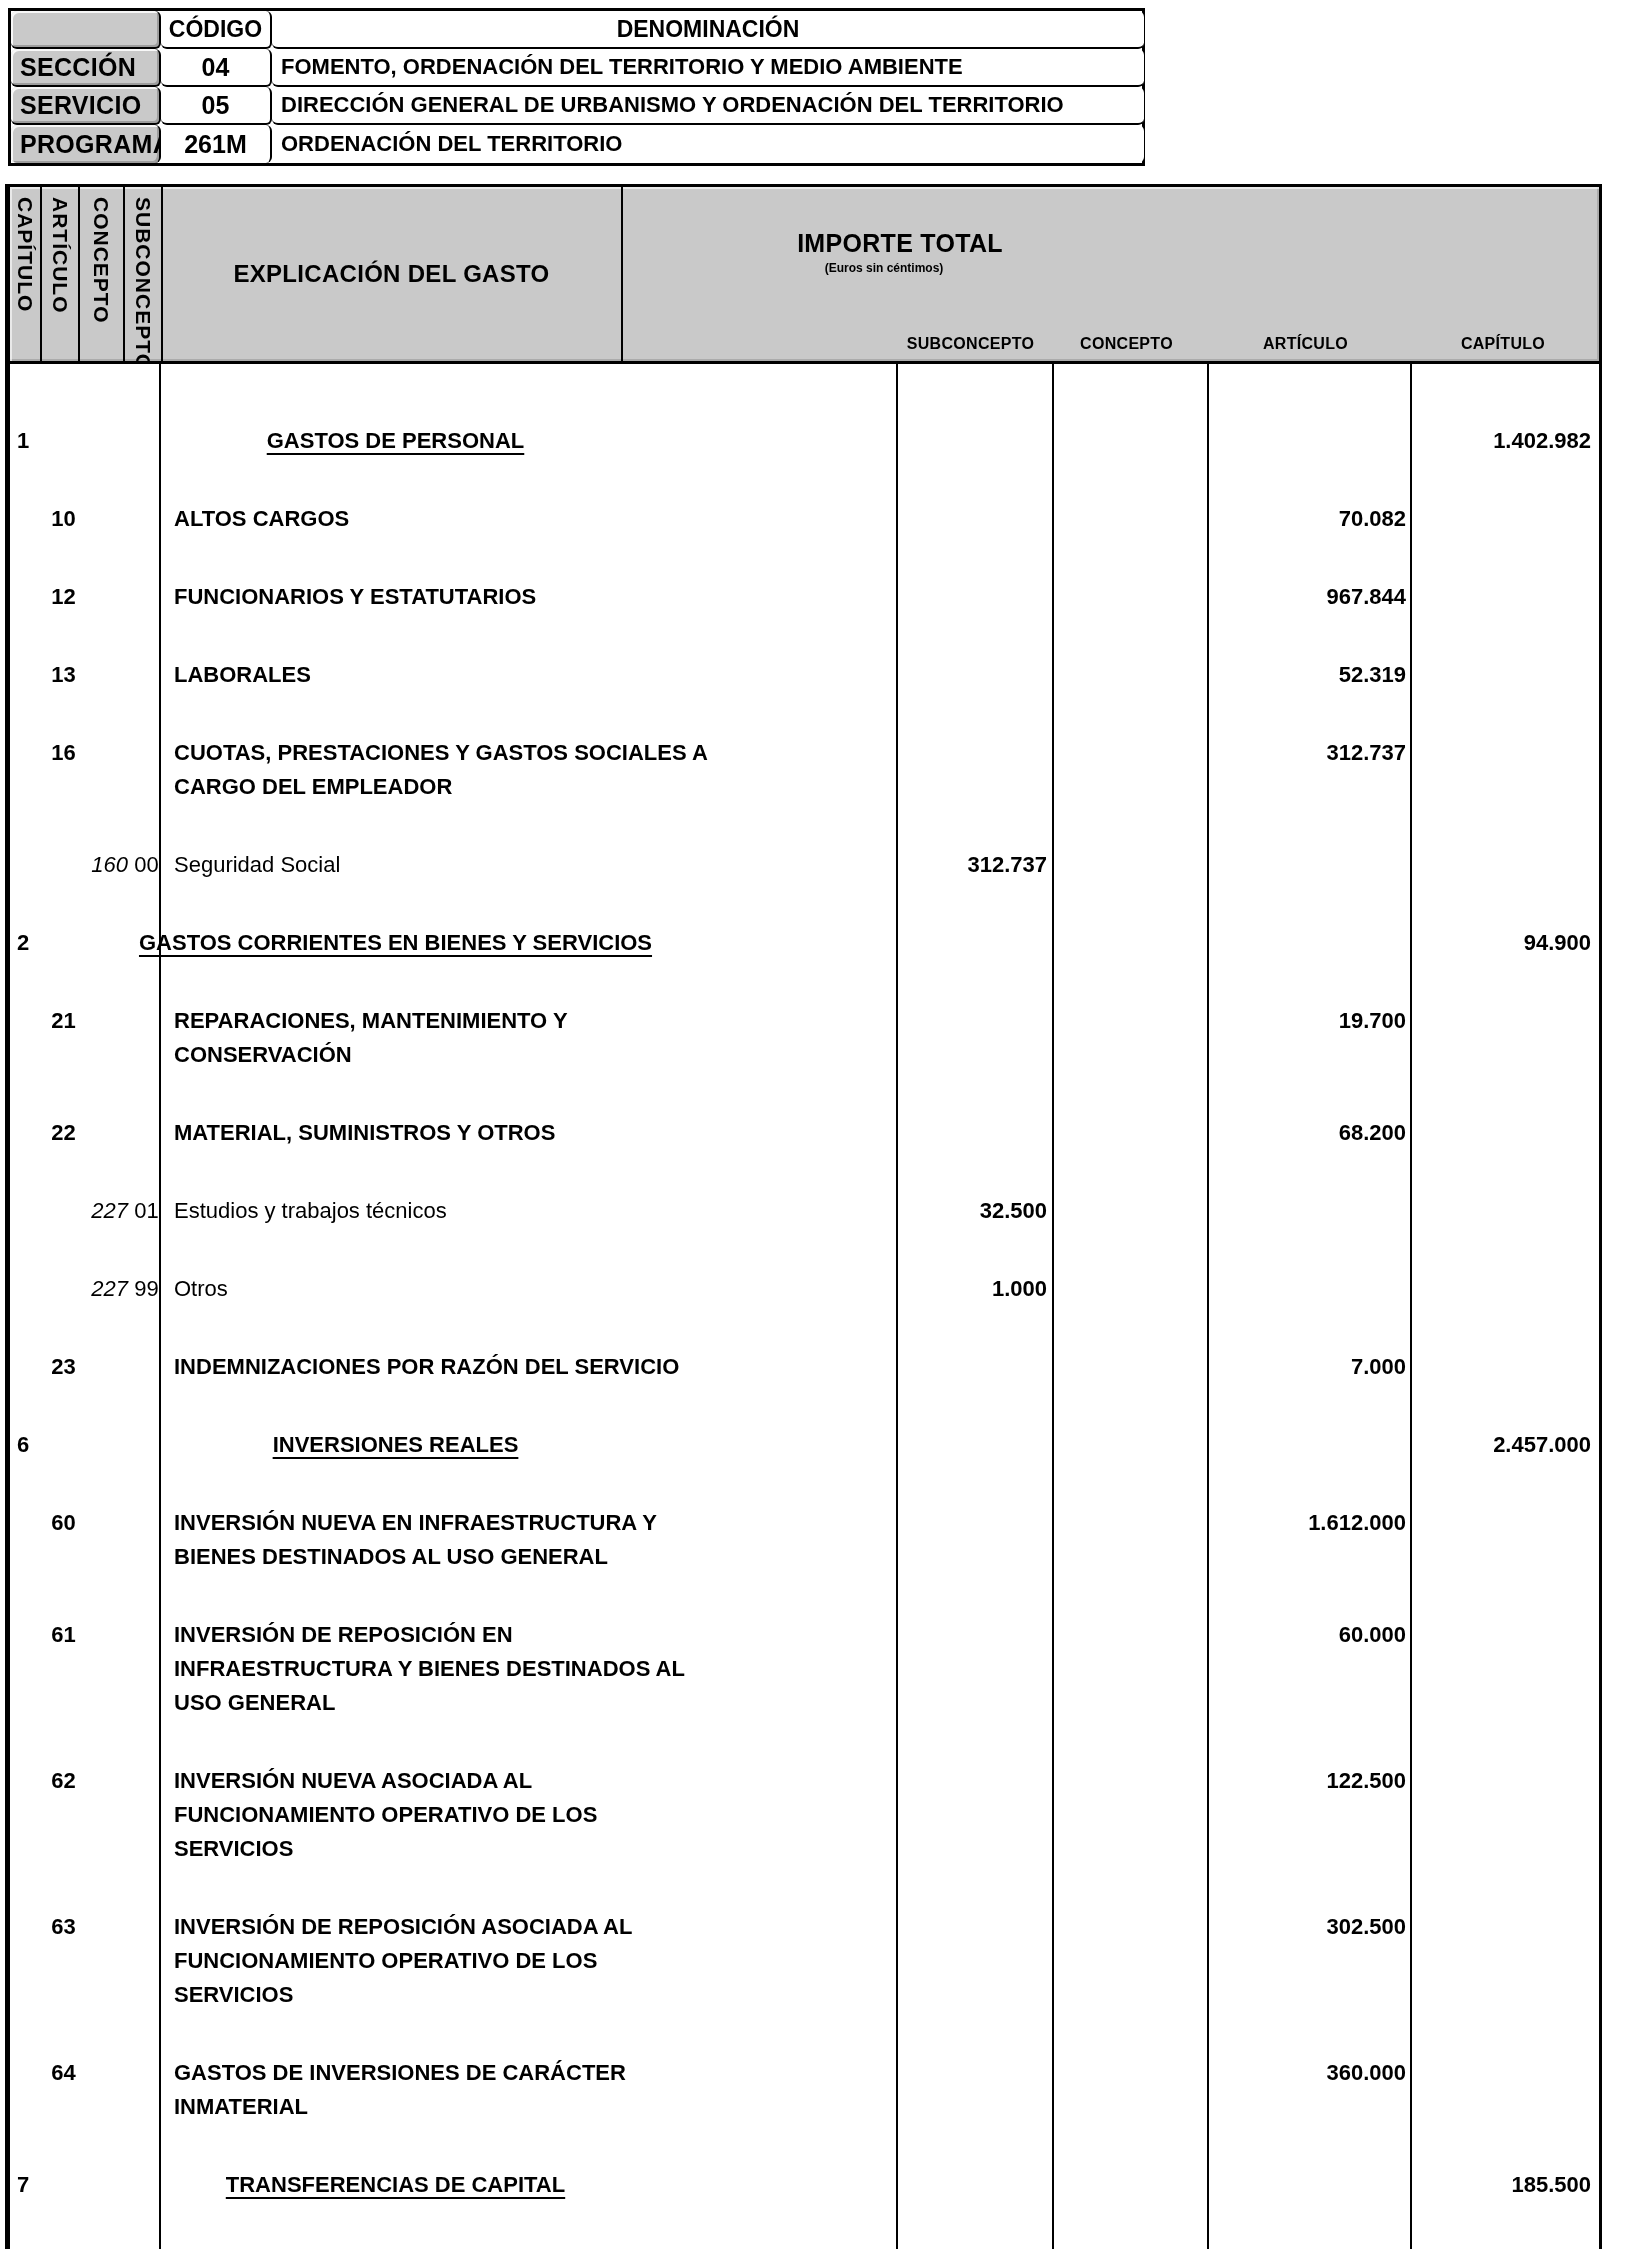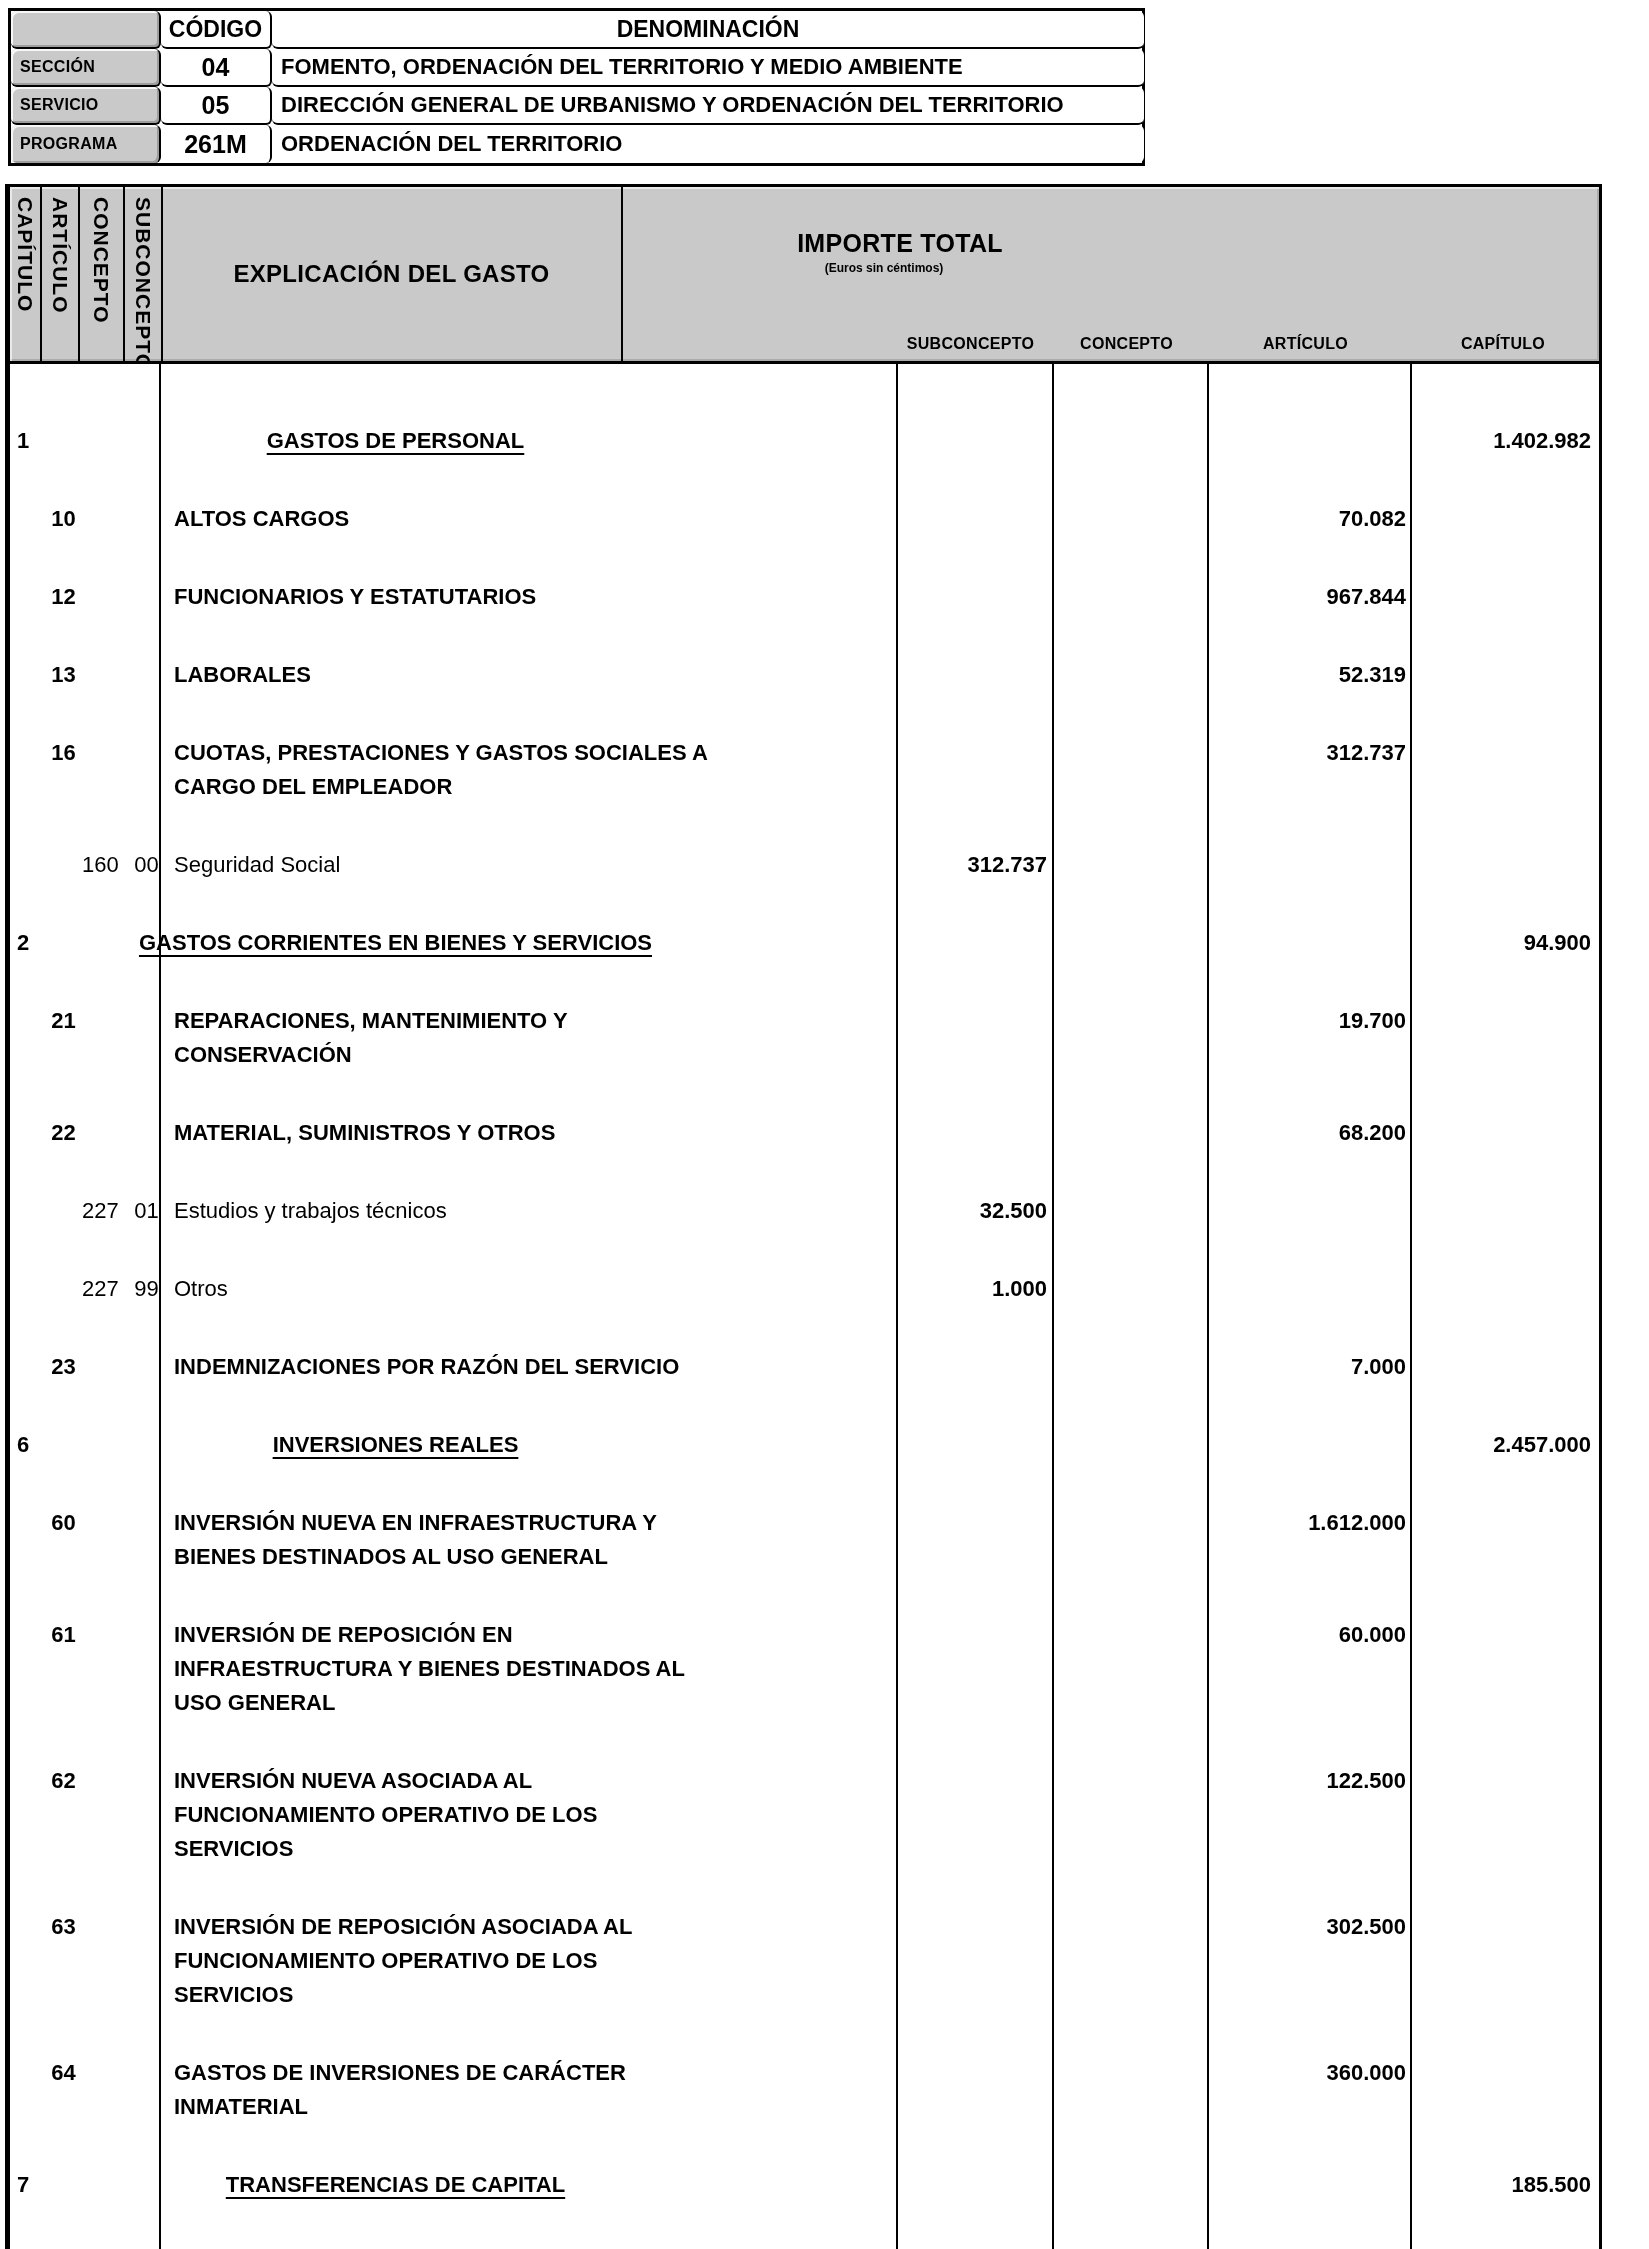--- a/index.html
+++ b/index.html
@@ -21,21 +21,21 @@
     height:38px; display:flex; align-items:center;
     border-right:2px solid #000; border-bottom:2px solid #000;
     background:#fff; overflow:hidden;border-radius:6px;
   }
   .tt-cell.last-col { border-right:none; }
   .tt-cell.last-row { border-bottom:none; }
   .tt-gray {
     background:#c9c9c9;
     box-shadow: inset 2px 2px 0 rgba(255,255,255,0.85), inset -2px -2px 0 rgba(0,0,0,0.22);
   }
-  .tt-label { font-weight:bold; font-size:16px; padding-left:9px; letter-spacing:0.3px; }
+  .tt-label { font-weight:bold; font-size:25px; padding-left:9px; letter-spacing:0.3px; }
   .tt-head  { font-weight:bold; font-size:23px; justify-content:center; }
   .tt-code  { font-weight:bold; font-size:25px; justify-content:center; }
   .tt-name  { font-weight:bold; font-size:22px; padding-left:9px; white-space:nowrap; }
 
   
   .main-table { position:absolute; left:5px; top:184px; width:1597px; }
 
   .m-header {
     position:relative; height:180px;
     background:#c9c9c9;
@@ -92,21 +92,21 @@
     display:grid;
     grid-template-columns:35px 37px 46px 37px 463px 274px 155px 155px 203px 184px;
     margin-bottom:44px; align-items:start;
   }
   .row.chapter { margin-top:36px; }
   .row.chapter:first-child { margin-top:0; }
 
   .cell { font-size:22px; font-weight:bold; line-height:34px; grid-row:1; }
   .c-cap  { grid-column:1; padding-left:7px; }
   .c-art  { grid-column:2; text-align:center; }
-  .c-con  { grid-column:3; text-align:left; }
+  .c-con  { grid-column:3; text-align:right;font-style:italic; }
   .c-sub  { grid-column:4; text-align:center; }
   .c-desc { grid-column:5 / 7; padding-left:9px; white-space:pre-line; }
   .c-asub { grid-column:7;  text-align:right; padding-right:10px; }
   .c-aart { grid-column:9;  text-align:right; padding-right:9px; }
   .c-acap { grid-column:10; text-align:right; padding-right:8px; }
 
   .row.sub .cell { font-weight:normal; }
   .row.sub .c-asub { font-weight:bold; }
 
   .c-desc.chap { display:flex; padding-left:0; }

